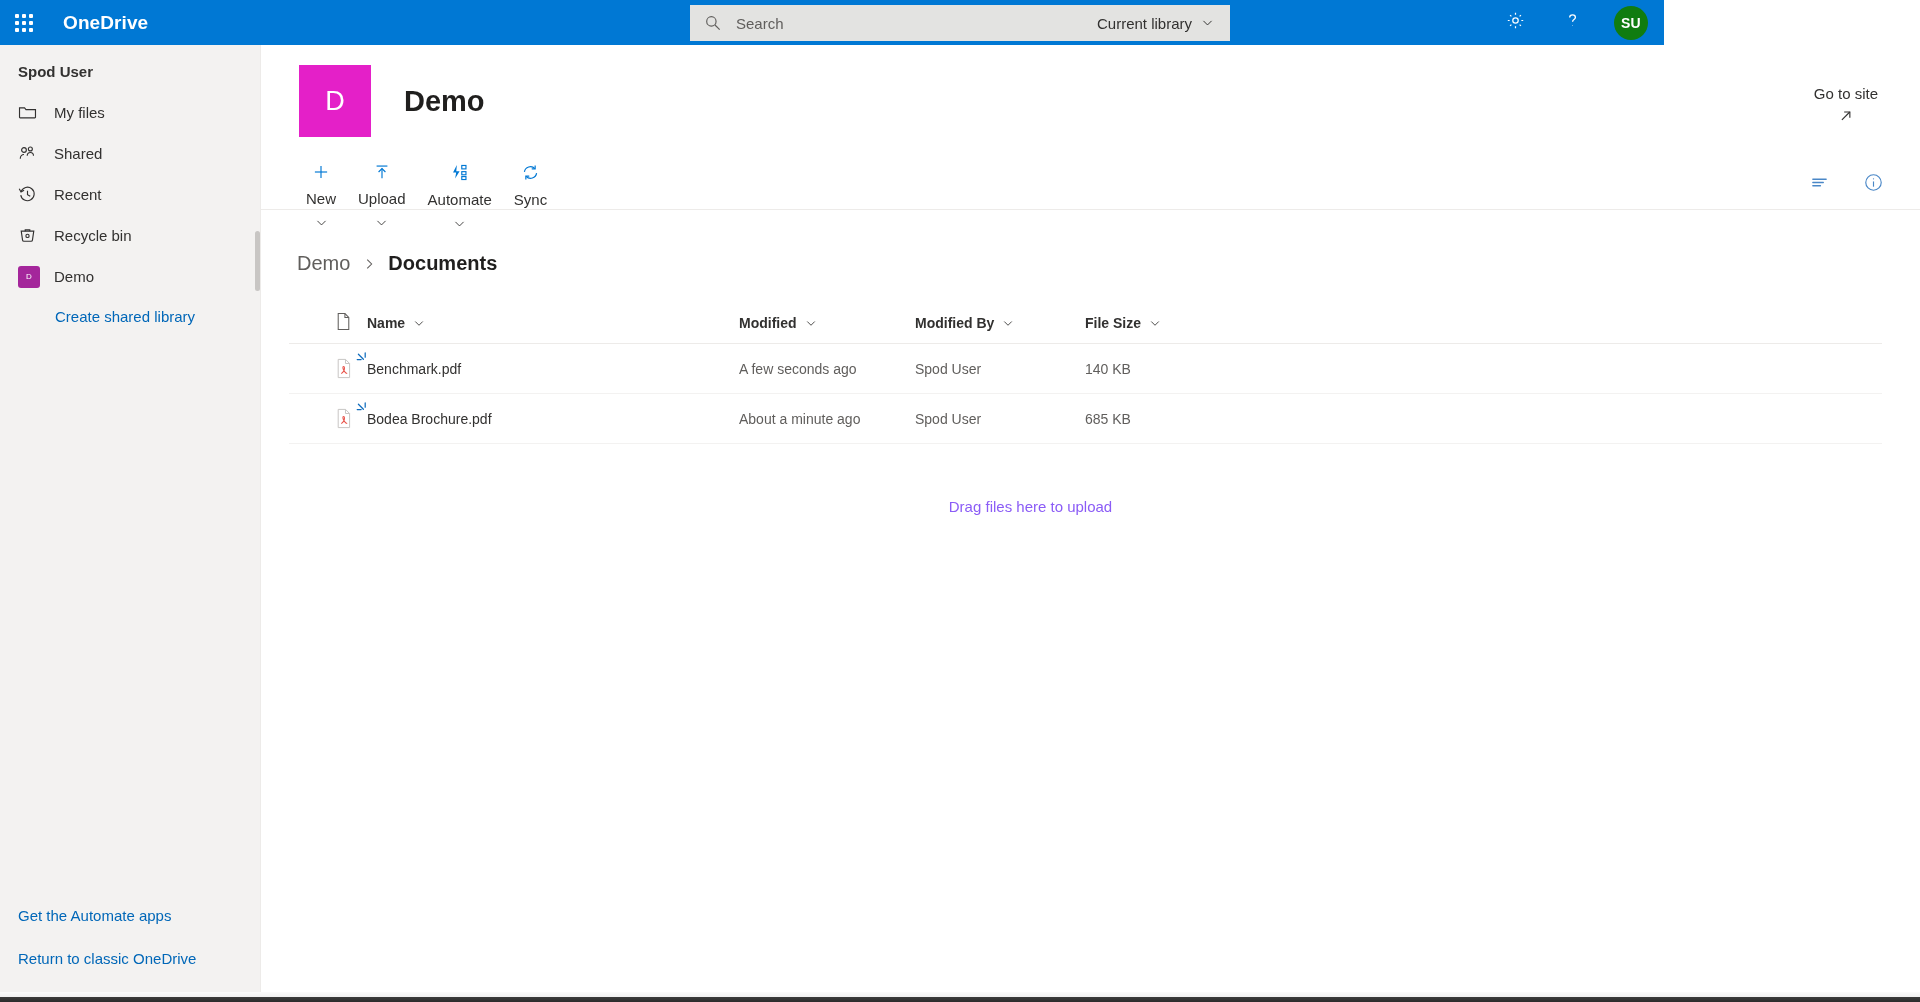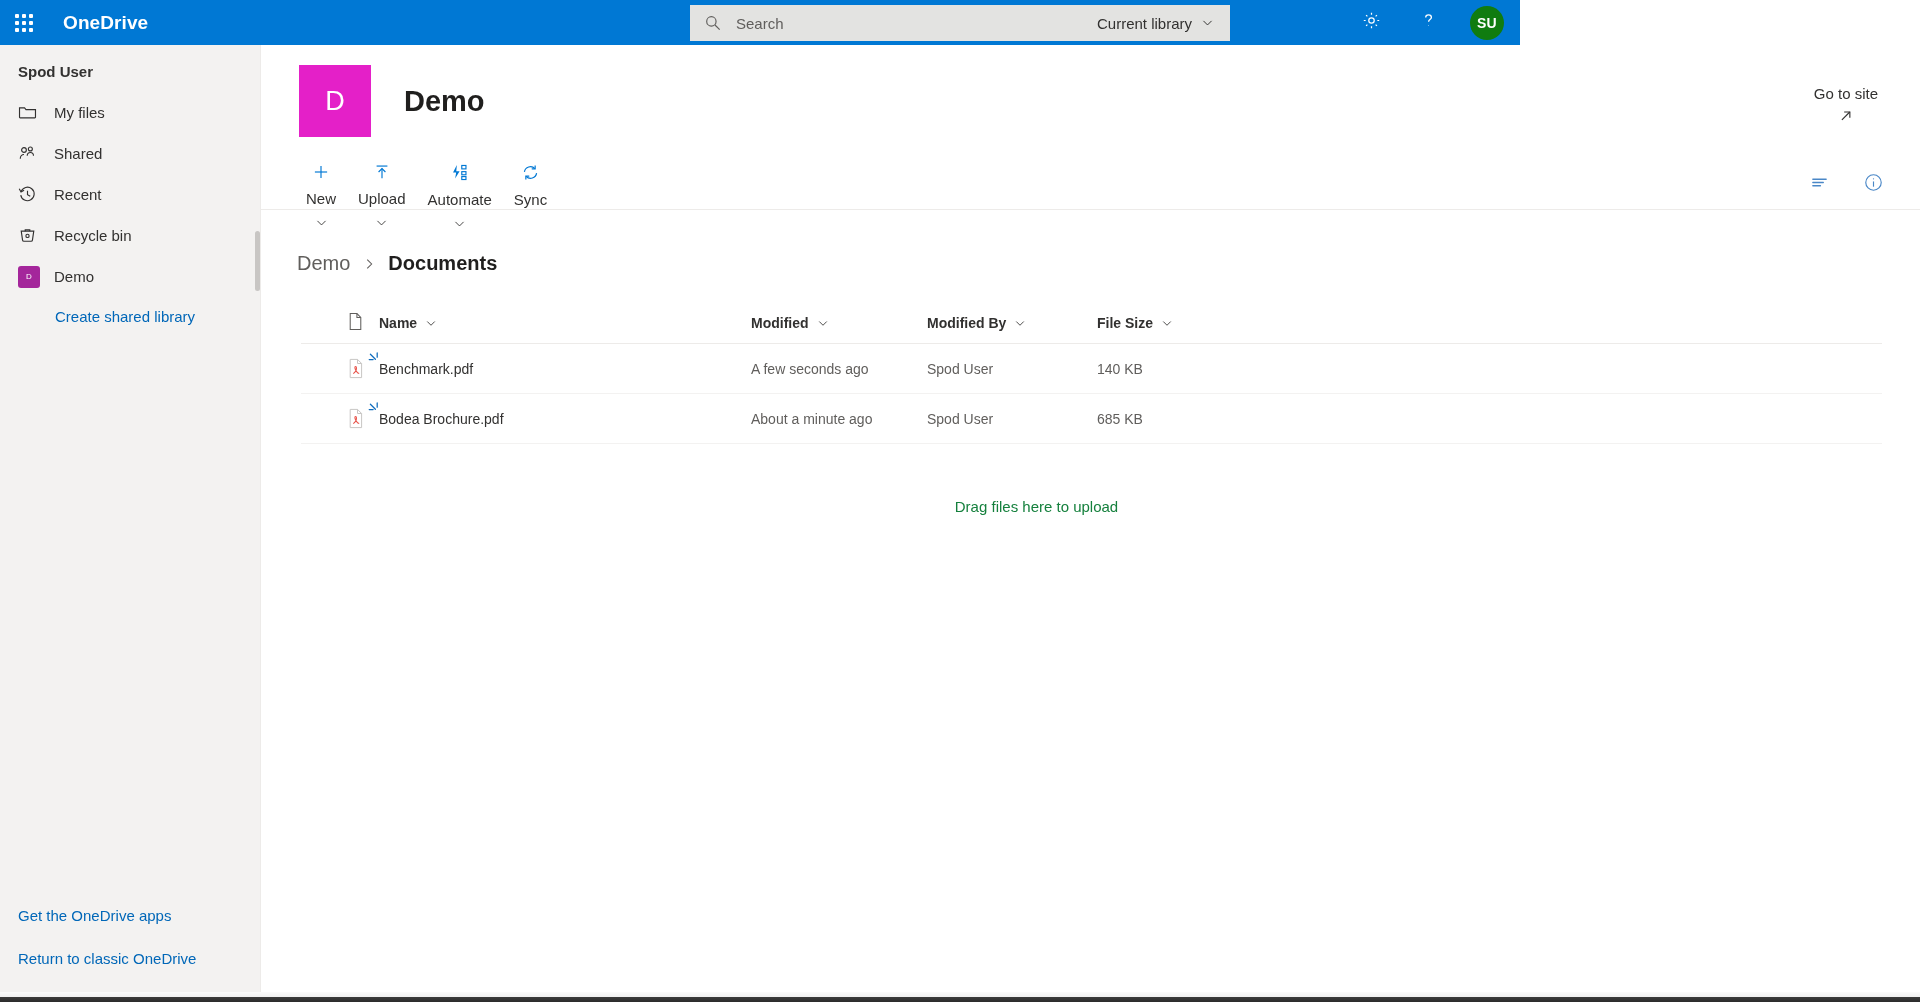--- a/index.html
+++ b/index.html
@@ -6,21 +6,21 @@
   html, body {
     width: 1920px; height: 1002px;
     font-family: "Liberation Sans", sans-serif;
     background: #ffffff;
     overflow: hidden;
   }
 
   
   .suite-bar {
     position: absolute; top: 0; left: 0;
-    width: 1520px; height: 45px;
+    width: 1664px; height: 45px;
     background: #0078d4;
     display: flex; align-items: center;
   }
   .waffle {
     width: 48px; height: 45px;
     display: flex; align-items: center; justify-content: center;
     cursor: pointer;
   }
   .waffle-grid {
     display: grid;
@@ -153,21 +153,21 @@
   
   .breadcrumb {
     display: flex; align-items: center; gap: 12px;
     padding: 42px 0 0 36px;
   }
   .bc-item { font-size: 20px; color: #605e5c; cursor: pointer; }
   .bc-sep { color: #605e5c; display: flex; align-items: center; }
   .bc-current { font-size: 20px; color: #201f1e; font-weight: bold; }
 
   
-  .filelist { margin-top: 27px; padding: 0 38px 0 40px; }
+  .filelist { margin-top: 27px; padding: 0 38px 0 28px; }
   .fl-head {
     display: flex; align-items: center;
     height: 42px; border-bottom: 1px solid #edebe9;
     color: #323130; font-size: 14px; font-weight: bold;
   }
   .fl-row {
     display: flex; align-items: center;
     height: 50px; border-bottom: 1px solid #f3f2f1;
     color: #323130; font-size: 14px; cursor: pointer;
   }
@@ -178,21 +178,21 @@
   .c-size { width: 160px; color: #605e5c; }
   .fl-head .c-mod, .fl-head .c-by, .fl-head .c-size { color: #323130; }
   .hdr-cell { display: flex; align-items: center; gap: 8px; cursor: pointer; }
   .chev-sm { color: #323130; display: flex; align-items: center; }
   .name-wrap { position: relative; display: inline-flex; align-items: center; }
   .new-burst { position: absolute; left: -11px; top: -10px; }
   .fl-name-text { color: #323130; }
 
   .drop-hint {
     margin-top: 54px; text-align: center;
-    font-size: 15px; color: #15803d;
+    font-size: 15px; color: #8b5cf6;
     padding-right: 110px;
   }
 
   
   .taskbar-strip {
     position: absolute; left: 0; bottom: 0; width: 1920px; height: 10px;
     background: linear-gradient(to bottom, #fbfbfb 0%, #f2f2f2 45%, #3a3a3a 55%, #2b2b2b 100%);
   }
 </style>
 </head>
@@ -305,21 +305,21 @@
       <span class="lib-tile">D</span>
     </span>
     <span class="nav-label">Demo</span>
   </div>
 
   <a class="nav-link">Create shared library</a>
 
   <div class="nav-scrollbar"></div>
 
   <div class="nav-bottom">
-    <a class="nav-link">Get the OneDrive apps</a>
+    <a class="nav-link">Get the Automate apps</a>
     <a class="nav-link">Return to classic OneDrive</a>
   </div>
 </div>
 
 <div class="main">
 
   <div class="site-header">
     <div class="site-tile">D</div>
     <div class="site-title">Demo</div>
     <div class="goto-site">

